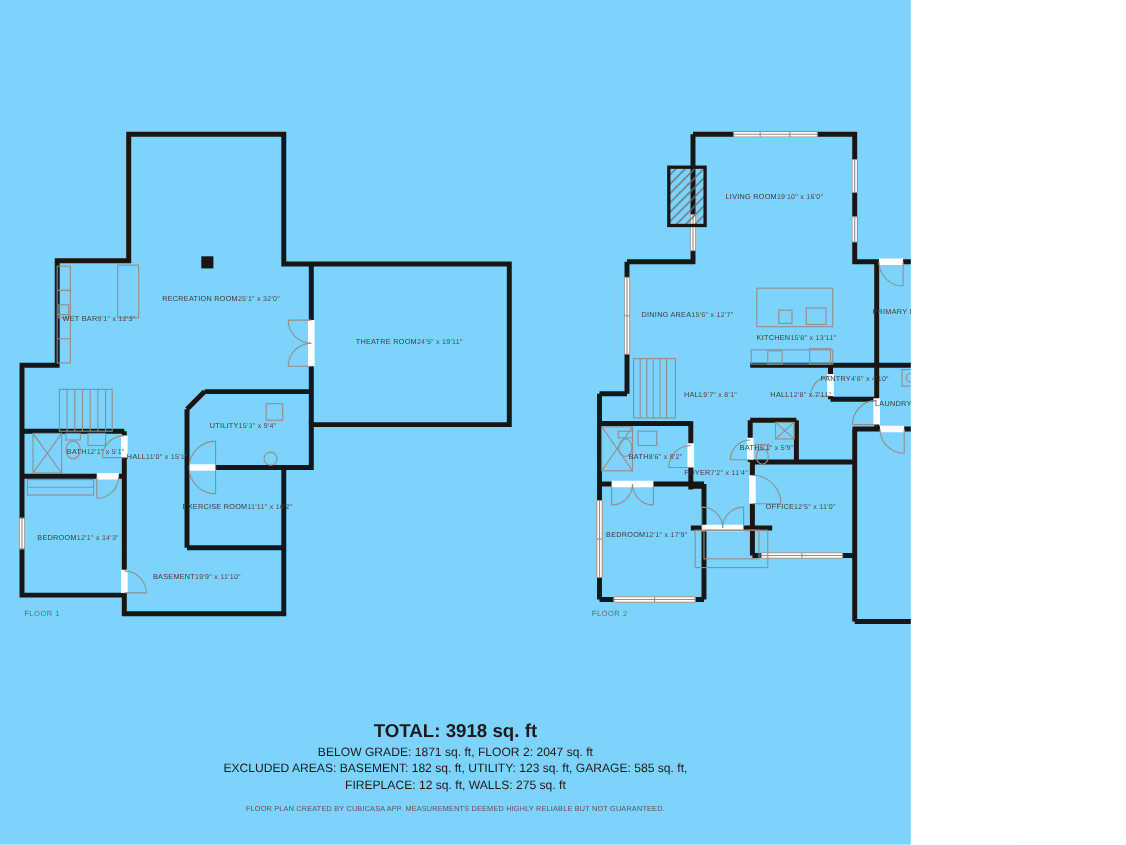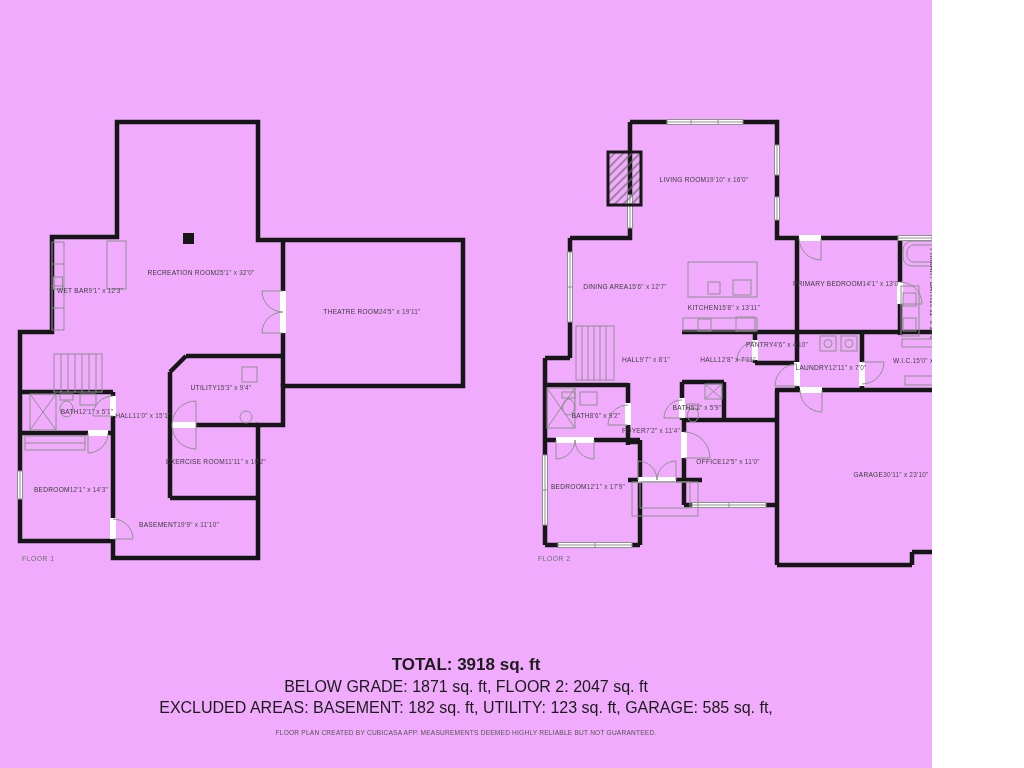--- a/index.html
+++ b/index.html
@@ -1,26 +1,26 @@
 <!DOCTYPE html>
 <html><head>
 <meta charset="utf-8">
 <style>
   html,body{margin:0;padding:0;background:#fff;}
-  #page{position:relative;width:932px;height:768px;background:#f0abfc;overflow:hidden;
+  #page{position:relative;width:828px;height:768px;background:#7dd3fc;overflow:hidden;
         font-family:"Liberation Sans",sans-serif;}
   #plan-svg{position:absolute;left:0;top:0;}
   .room-label{position:absolute;transform:translate(-50%,-50%);text-align:center;
               color:#3a3a3a;font-size:6.6px;line-height:1.5;letter-spacing:.25px;white-space:nowrap;}
   .room-label .dm{color:#4a4a4a;font-size:6.4px;}
   .room-label.rot{transform:translate(-50%,-50%) rotate(90deg);}
   .floor-tag{position:absolute;font-size:6.8px;color:#6b6b6b;letter-spacing:.5px;}
   .summary{position:absolute;left:0;right:0;top:655px;text-align:center;color:#1b1b1b;}
   .summary .total{font-size:17px;font-weight:bold;margin:0 0 3px 0;}
-  .summary .line{font-size:16px;margin:3px 0;}
+  .summary .line{font-size:11px;margin:3px 0;}
   .summary .disclaimer{font-size:6.6px;color:#555;margin-top:12px;letter-spacing:.2px;}
 </style>
 </head>
 <body>
 
 <div id="page">
 
 <svg id="plan-svg" width="1024" height="768" viewBox="0 0 1024 768">
   <defs>
     <pattern id="hatch" patternUnits="userSpaceOnUse" width="6" height="6" patternTransform="rotate(45)">
@@ -183,16 +183,17 @@
 <div class="room-label" style="left:697px;top:408px"><span class="nm">BATH</span><span class="dm">5'1" x 5'9"</span></div>
 <div class="room-label" style="left:588px;top:487px"><span class="nm">BEDROOM</span><span class="dm">12'1" x 17'9"</span></div>
 <div class="room-label" style="left:728px;top:462px"><span class="nm">OFFICE</span><span class="dm">12'5" x 11'0"</span></div>
 <div class="room-label" style="left:891px;top:475px"><span class="nm">GARAGE</span><span class="dm">30'11" x 23'10"</span></div>
 <div class="floor-tag" style="left:538px;top:555px">FLOOR 2</div>
 
 <div class="summary">
   <div class="total">TOTAL: 3918 sq. ft</div>
   <div class="line">BELOW GRADE: 1871 sq. ft, FLOOR 2: 2047 sq. ft</div>
   <div class="line">EXCLUDED AREAS: BASEMENT: 182 sq. ft, UTILITY: 123 sq. ft, GARAGE: 585 sq. ft,</div>
+  <div class="line">FIREPLACE: 12 sq. ft, WALLS: 275 sq. ft</div>
   <div class="disclaimer">FLOOR PLAN CREATED BY CUBICASA APP. MEASUREMENTS DEEMED HIGHLY RELIABLE BUT NOT GUARANTEED.</div>
 </div>
 
 </div>
 
 </body></html>

